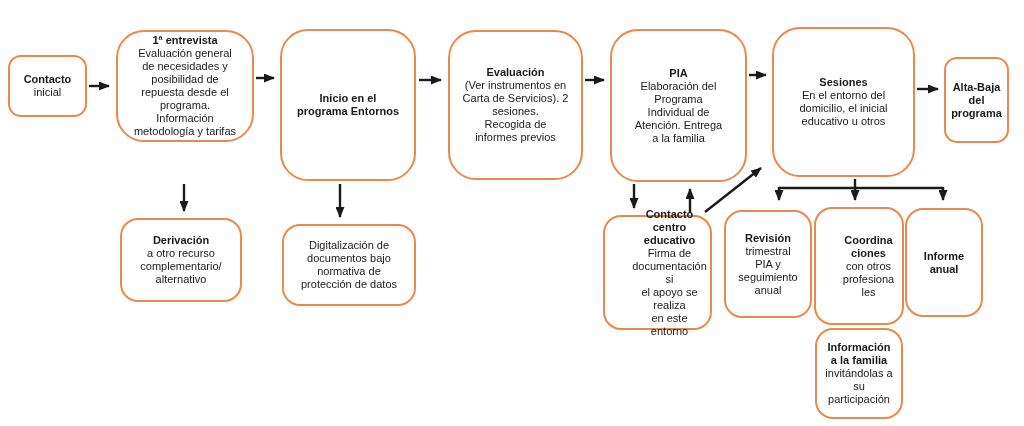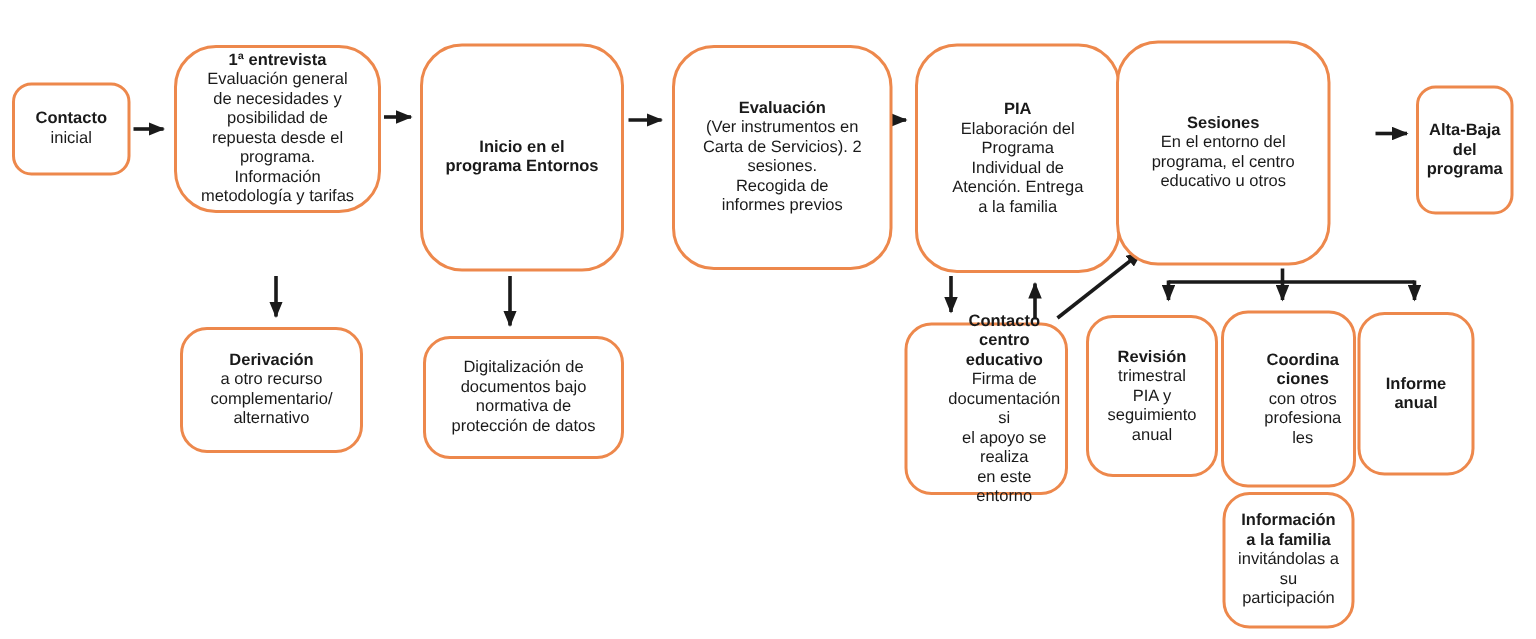--- a/index.html
+++ b/index.html
@@ -29,23 +29,23 @@
   }
   .node .title{font-weight:bold;white-space:pre-line;}
   .node .body{white-space:pre-line;}
   .r-lg{border-radius:28px;}
   .r-md{border-radius:18px;}
   .r-sm{border-radius:13px;}
   
   .n-contacto{left:8px;top:55px;width:79px;height:62px;}
   .n-entrevista{left:116px;top:30px;width:138px;height:112px;}
   .n-inicio{left:280px;top:29px;width:136px;height:152px;}
-  .n-evaluacion{left:448px;top:30px;width:147px;height:150px;}
+  .n-evaluacion{left:448px;top:30px;width:135px;height:150px;}
   .n-pia{left:610px;top:29px;width:137px;height:153px;}
-  .n-sesiones{left:744px;top:27px;width:143px;height:150px;}
+  .n-sesiones{left:772px;top:27px;width:143px;height:150px;}
   .n-altabaja{left:944px;top:57px;width:65px;height:86px;text-align:center;}
   .n-derivacion{left:120px;top:218px;width:122px;height:84px;}
   .n-digitalizacion{left:282px;top:224px;width:134px;height:82px;}
   .n-contactocentro{left:603px;top:215px;width:109px;height:115px;padding-left:28px;}
   .n-revision{left:724px;top:210px;width:88px;height:108px;}
   .n-coordinaciones{left:814px;top:207px;width:90px;height:118px;padding-left:23px;}
   .n-informe{left:905px;top:208px;width:78px;height:109px;}
   .n-infofamilia{left:815px;top:328px;width:88px;height:91px;}
 </style>
 </head>
@@ -112,21 +112,21 @@
     <div class="body">Elaboración del
 Programa
 Individual de
 Atención. Entrega
 a la familia</div>
   </div>
 
   <div class="node r-lg n-sesiones">
     <div class="title">Sesiones</div>
     <div class="body">En el entorno del
-programa, el centro
+domicilio, el inicial
 educativo u otros</div>
   </div>
 
   <div class="node r-sm n-altabaja">
     <div class="title">Alta-Baja
 del
 programa</div>
   </div>
 
   <div class="node r-md n-derivacion">

